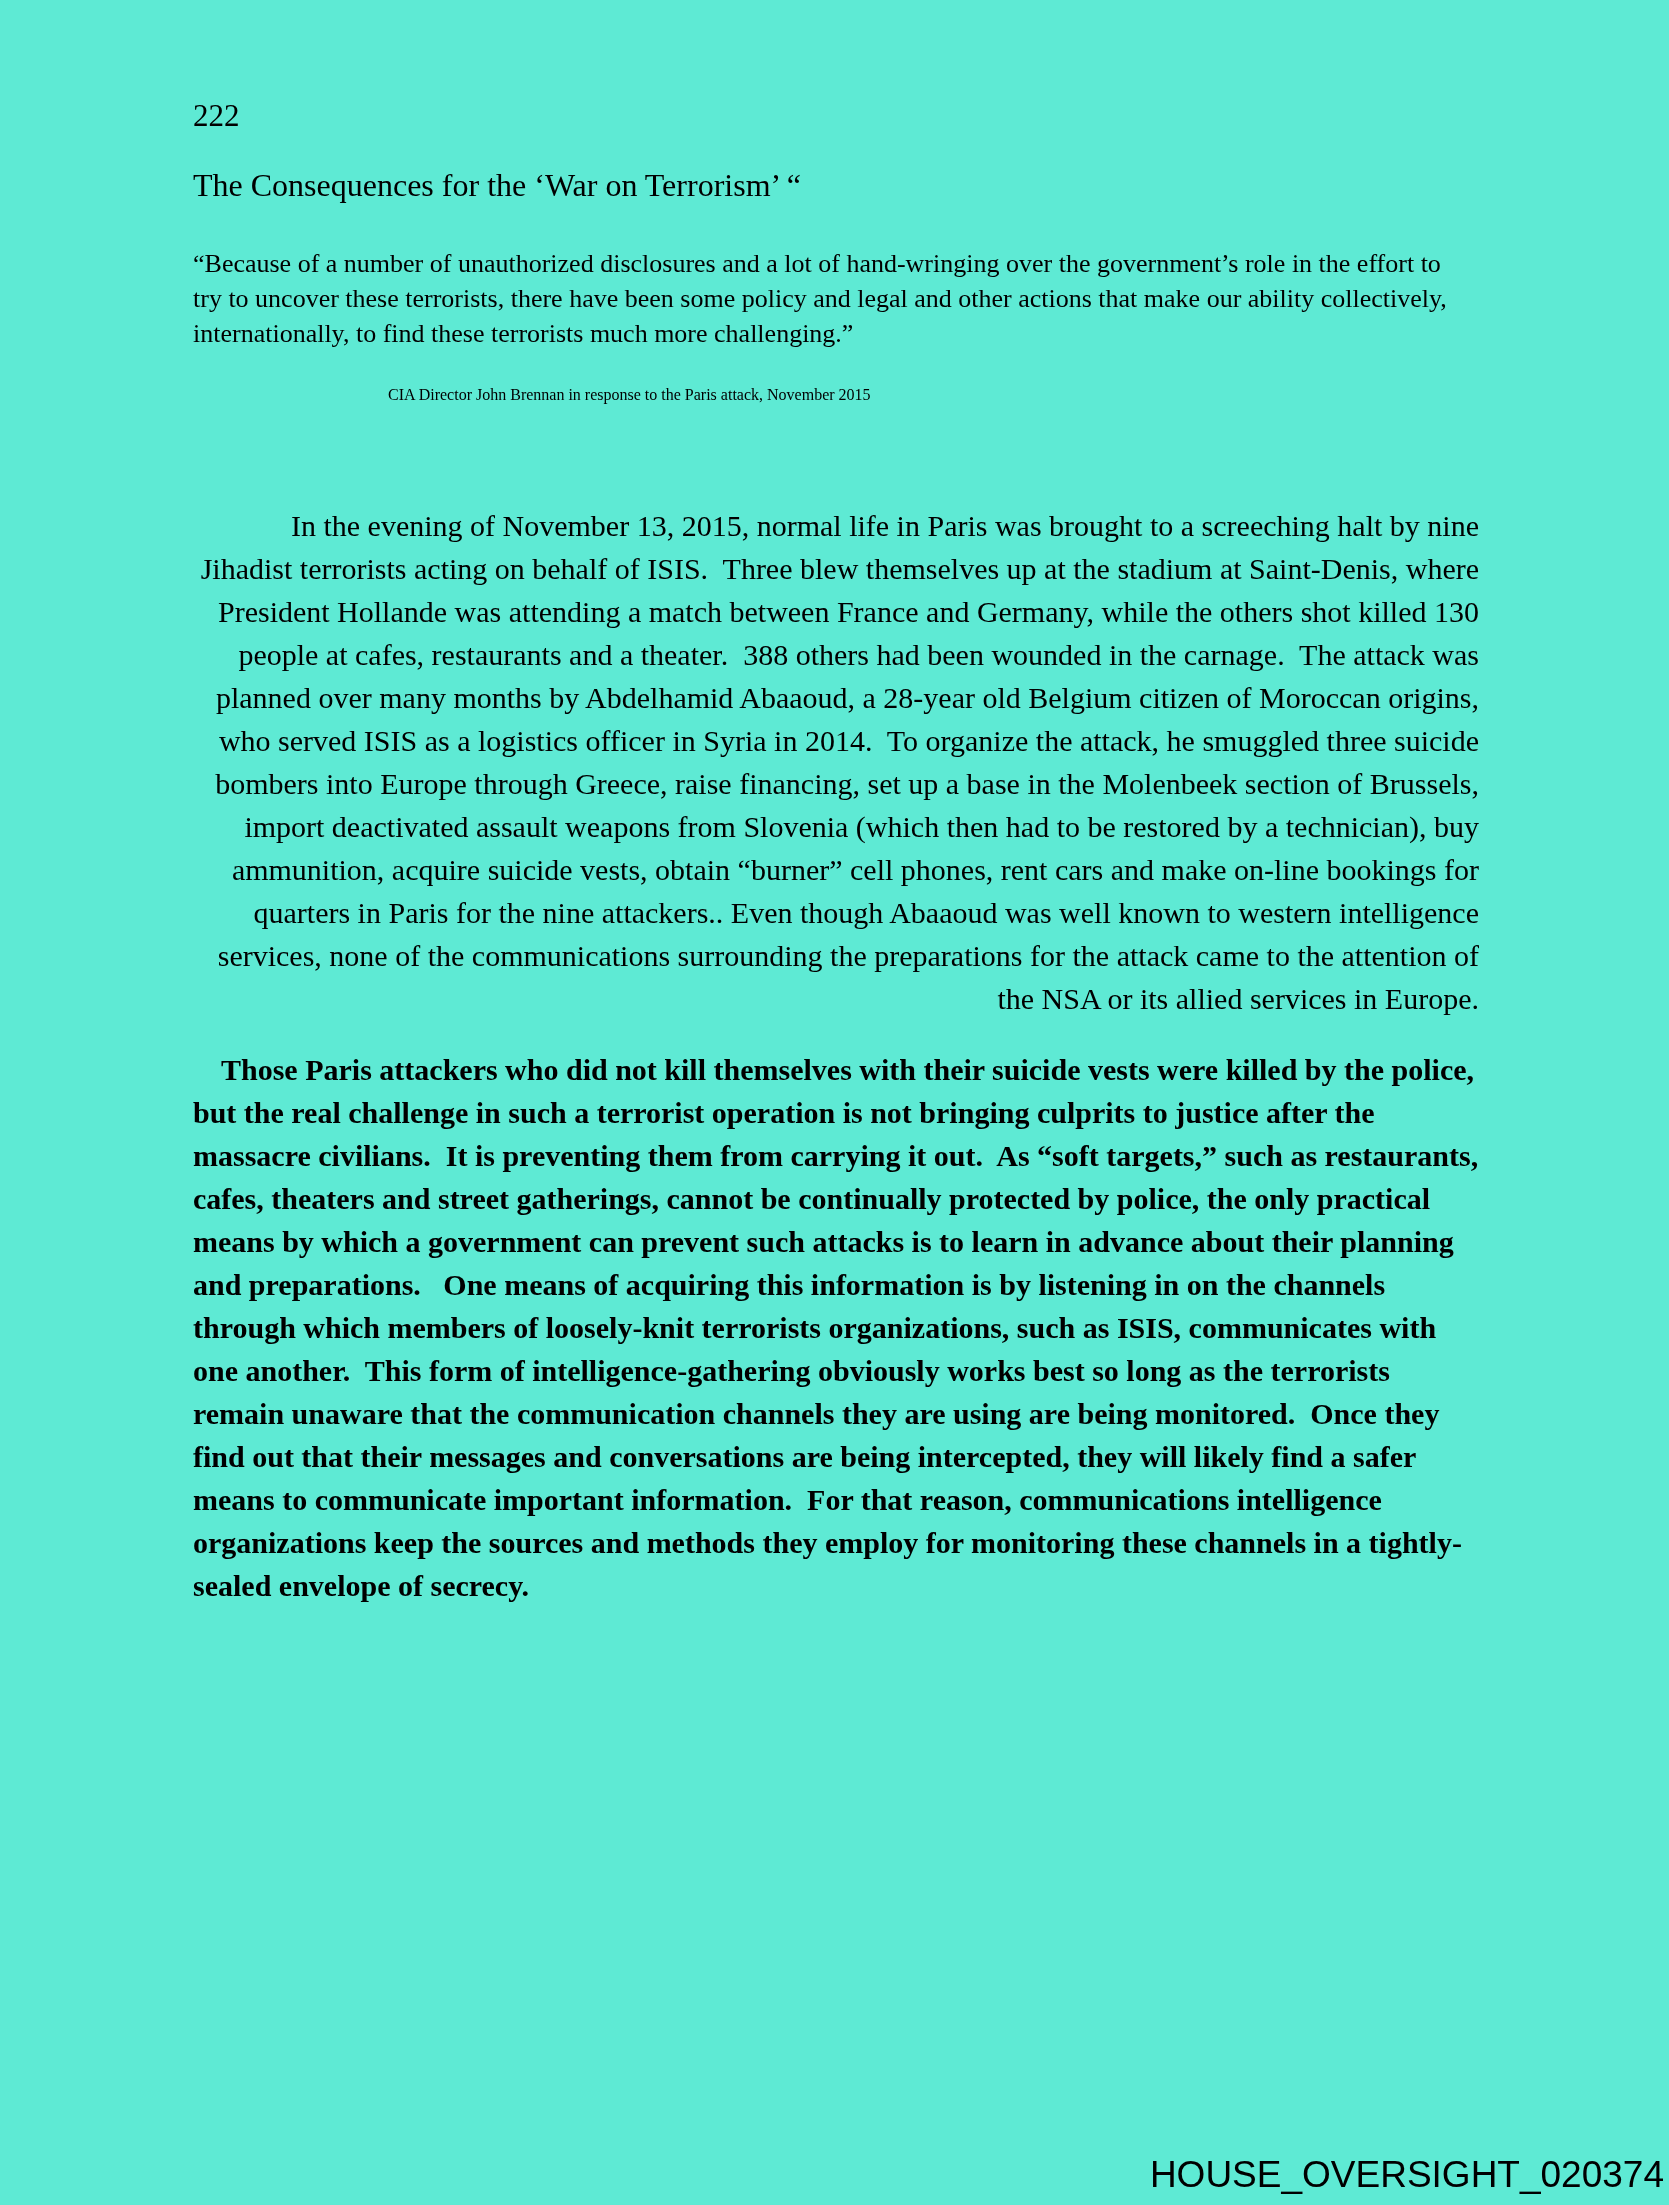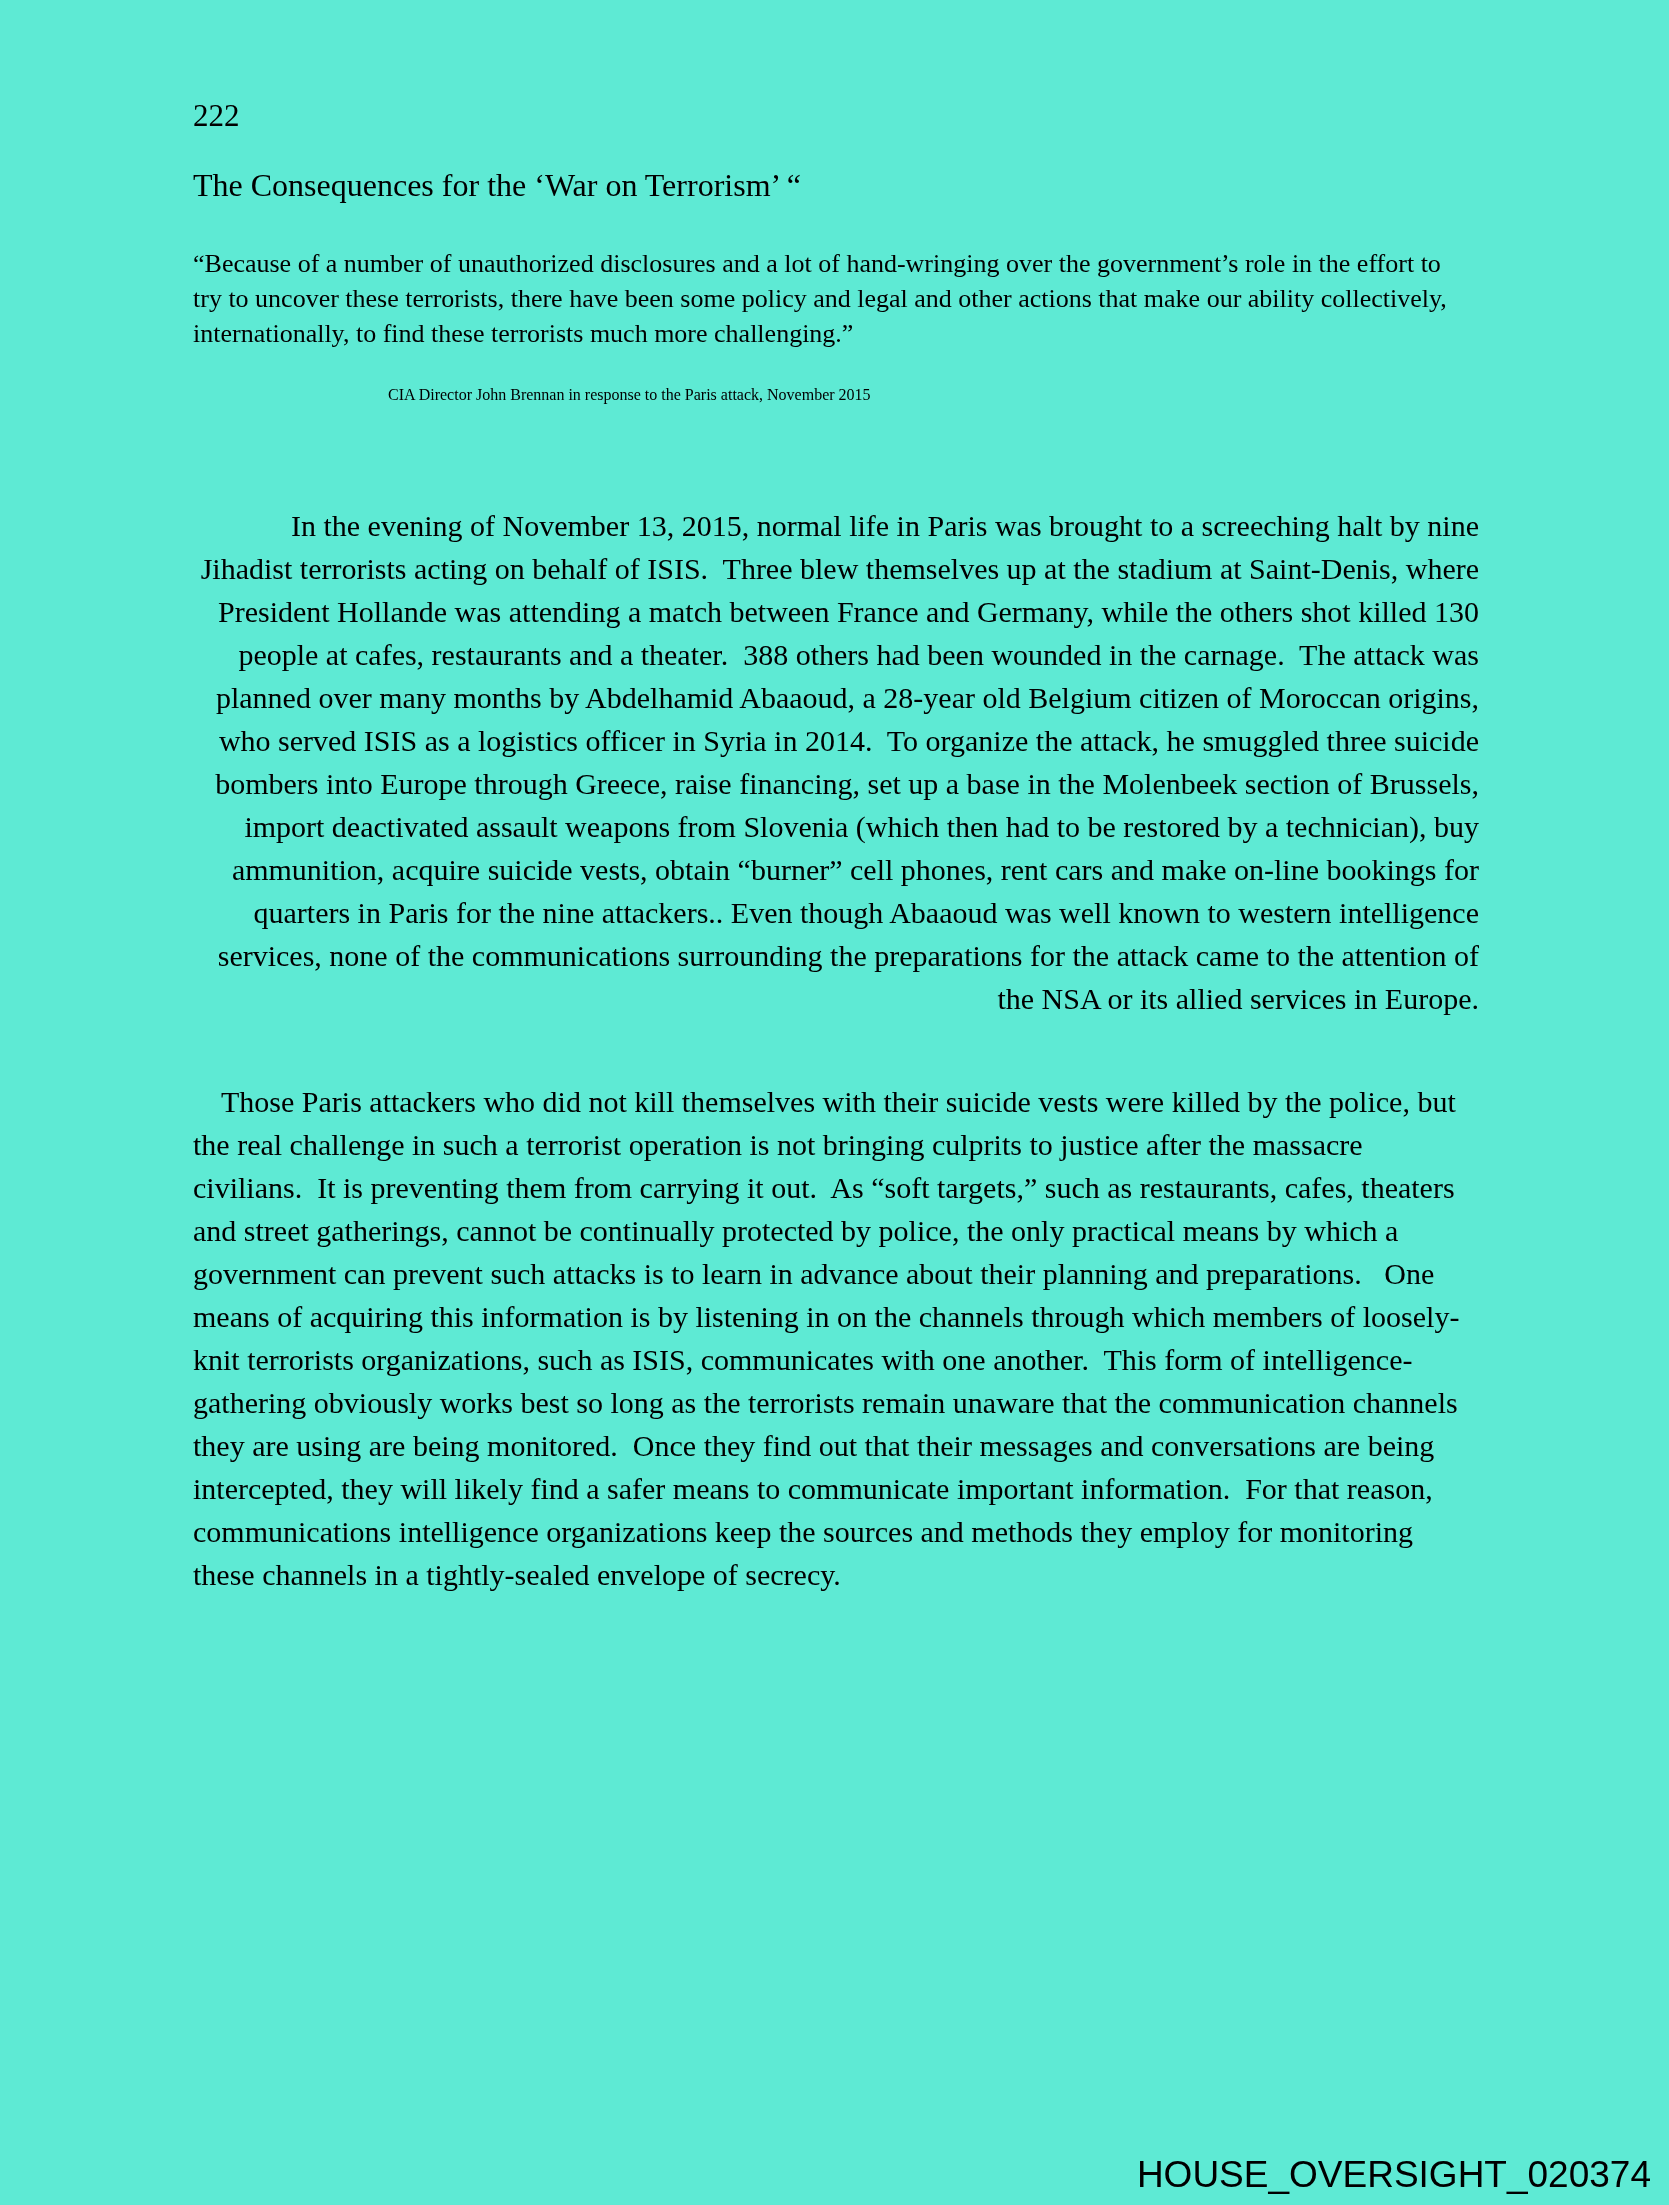--- a/index.html
+++ b/index.html
@@ -55,25 +55,26 @@
     font-size: 30px;
     line-height: 43px;
     text-indent: 28px;
     white-space: pre-wrap;
   }
   .body-para.first {
     margin-top: 92px;
     text-align: right;
   }
   .body-para.second {
-    margin-top: 60px;
+    margin-top: 28px;
+    font-weight: bold;
   }
   .bates-stamp {
     position: absolute;
-    right: 18px;
+    right: 5px;
     bottom: 9.2px;
     font-family: "Liberation Sans", "DejaVu Sans", sans-serif;
     font-size: 37px;
     line-height: 1.1;
   }
 </style>
 </head>
 <body>
 
 <div class="page">

